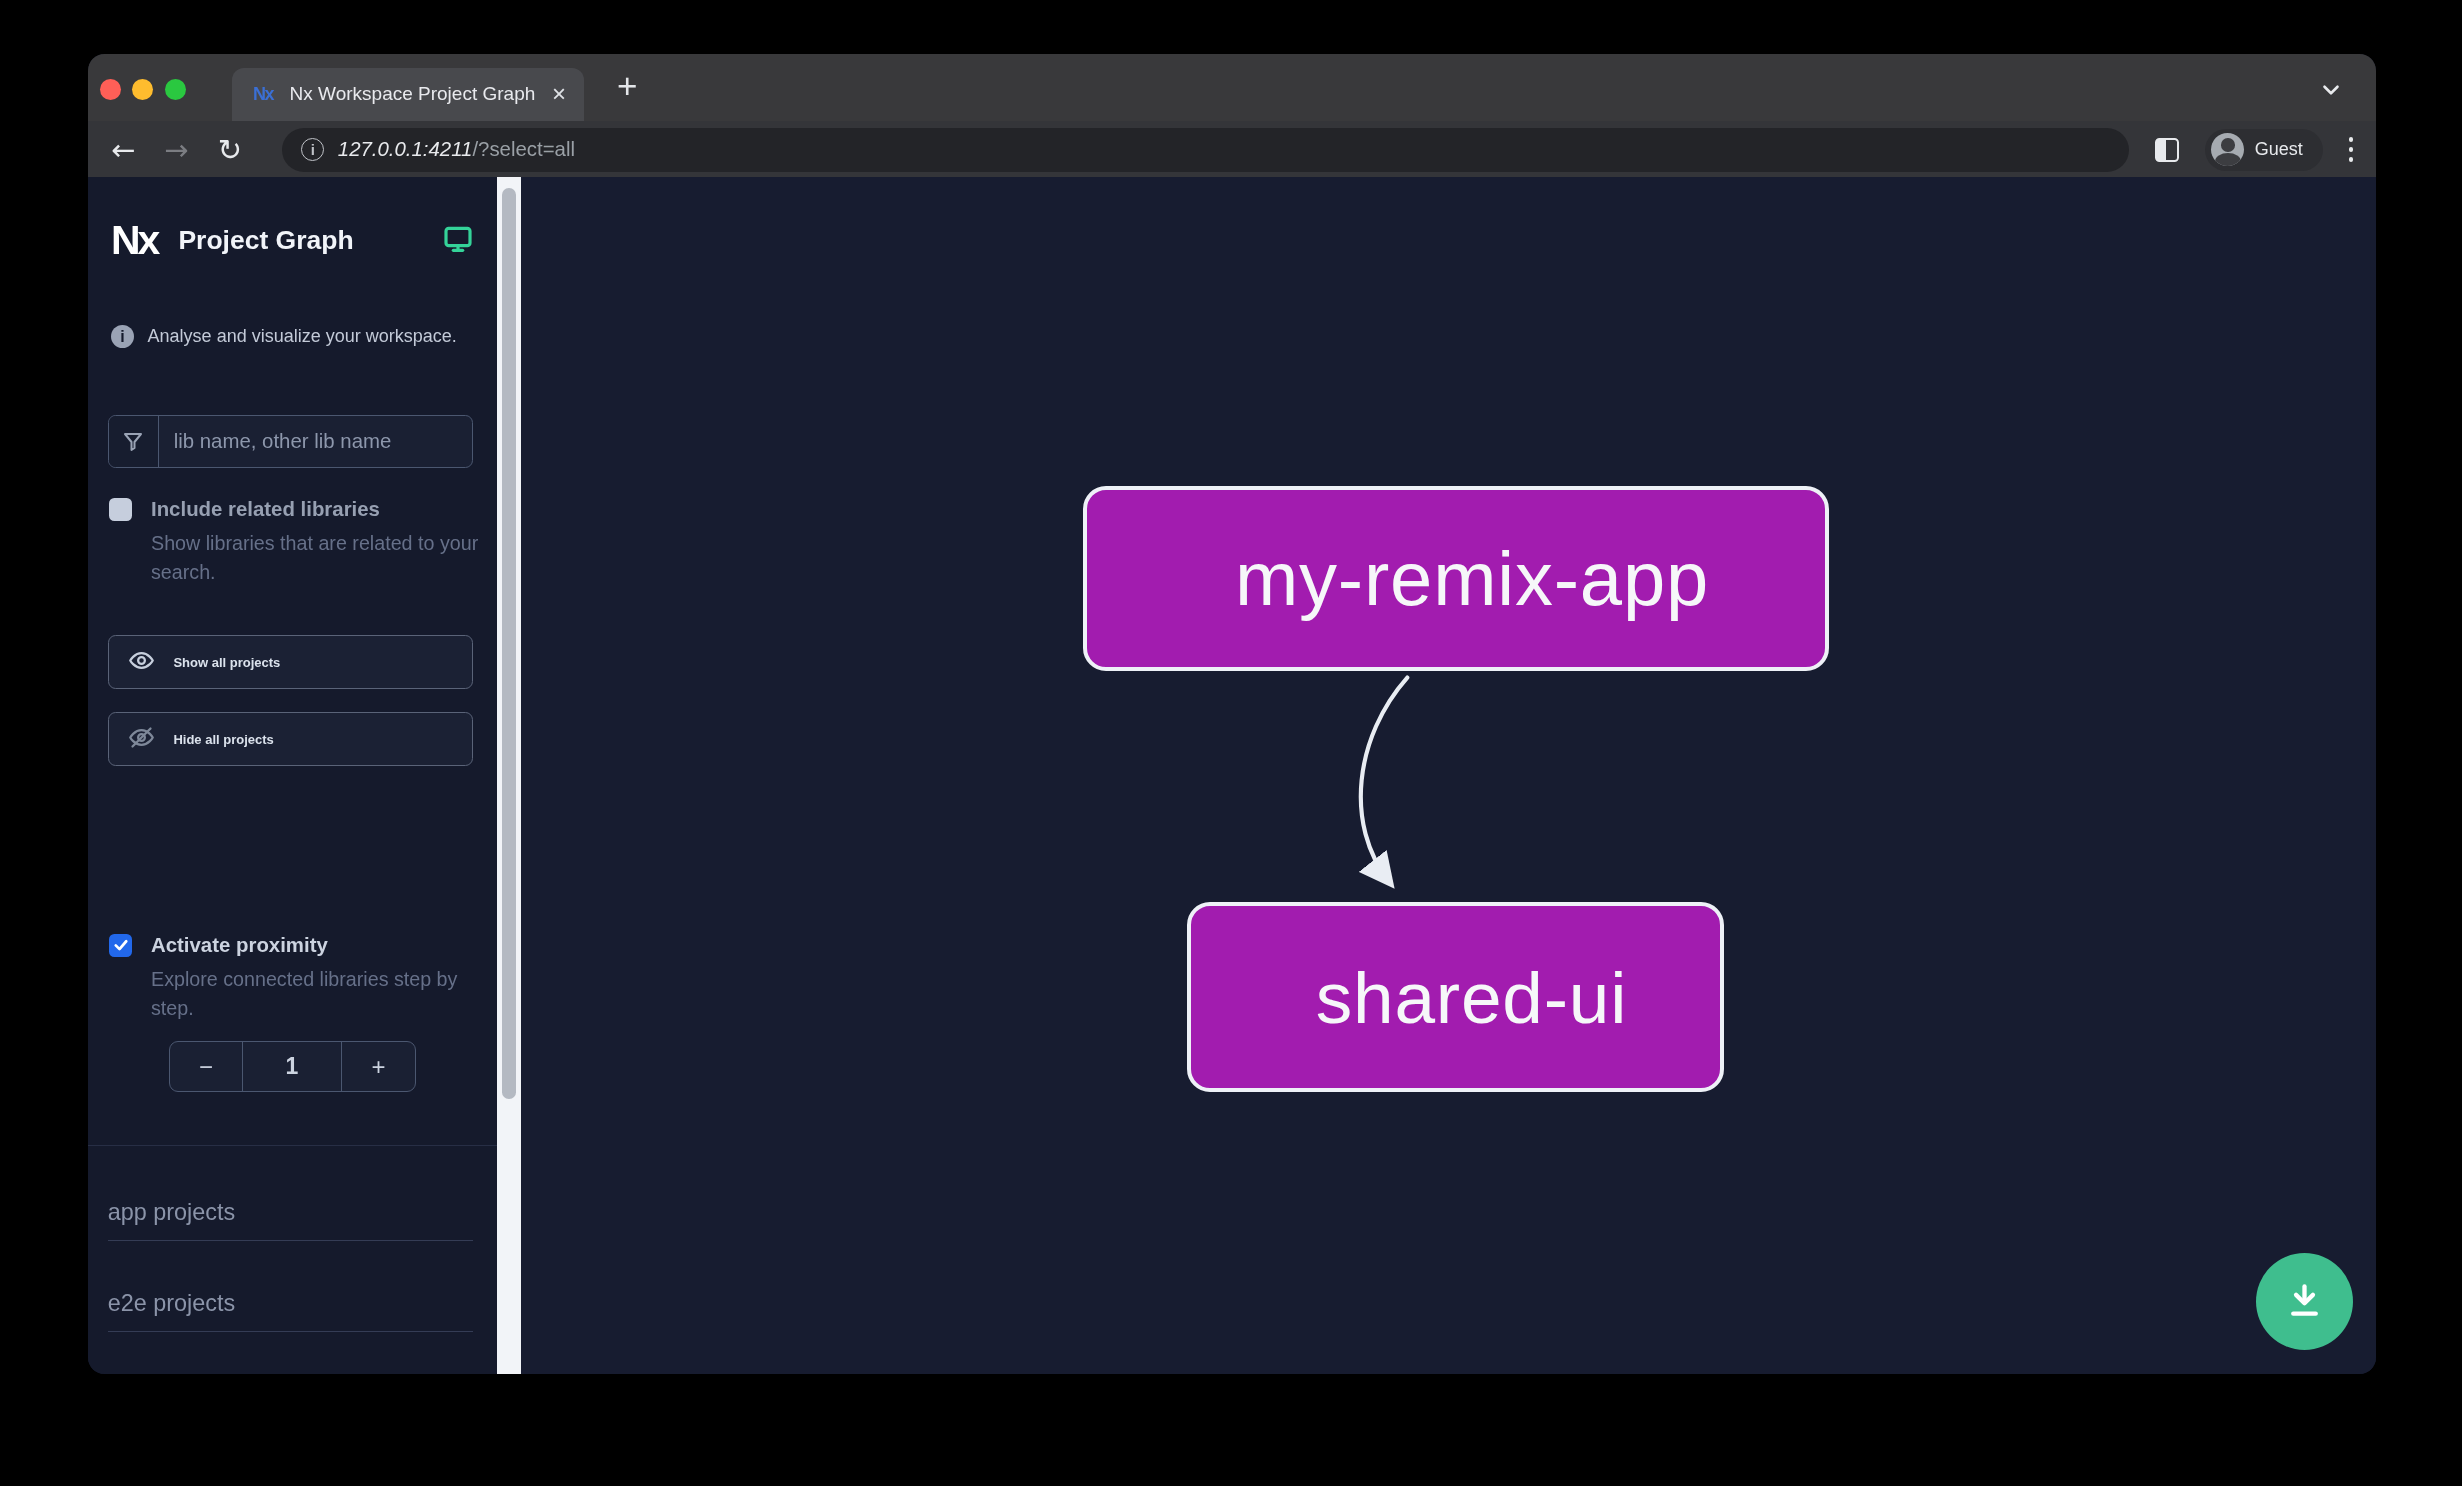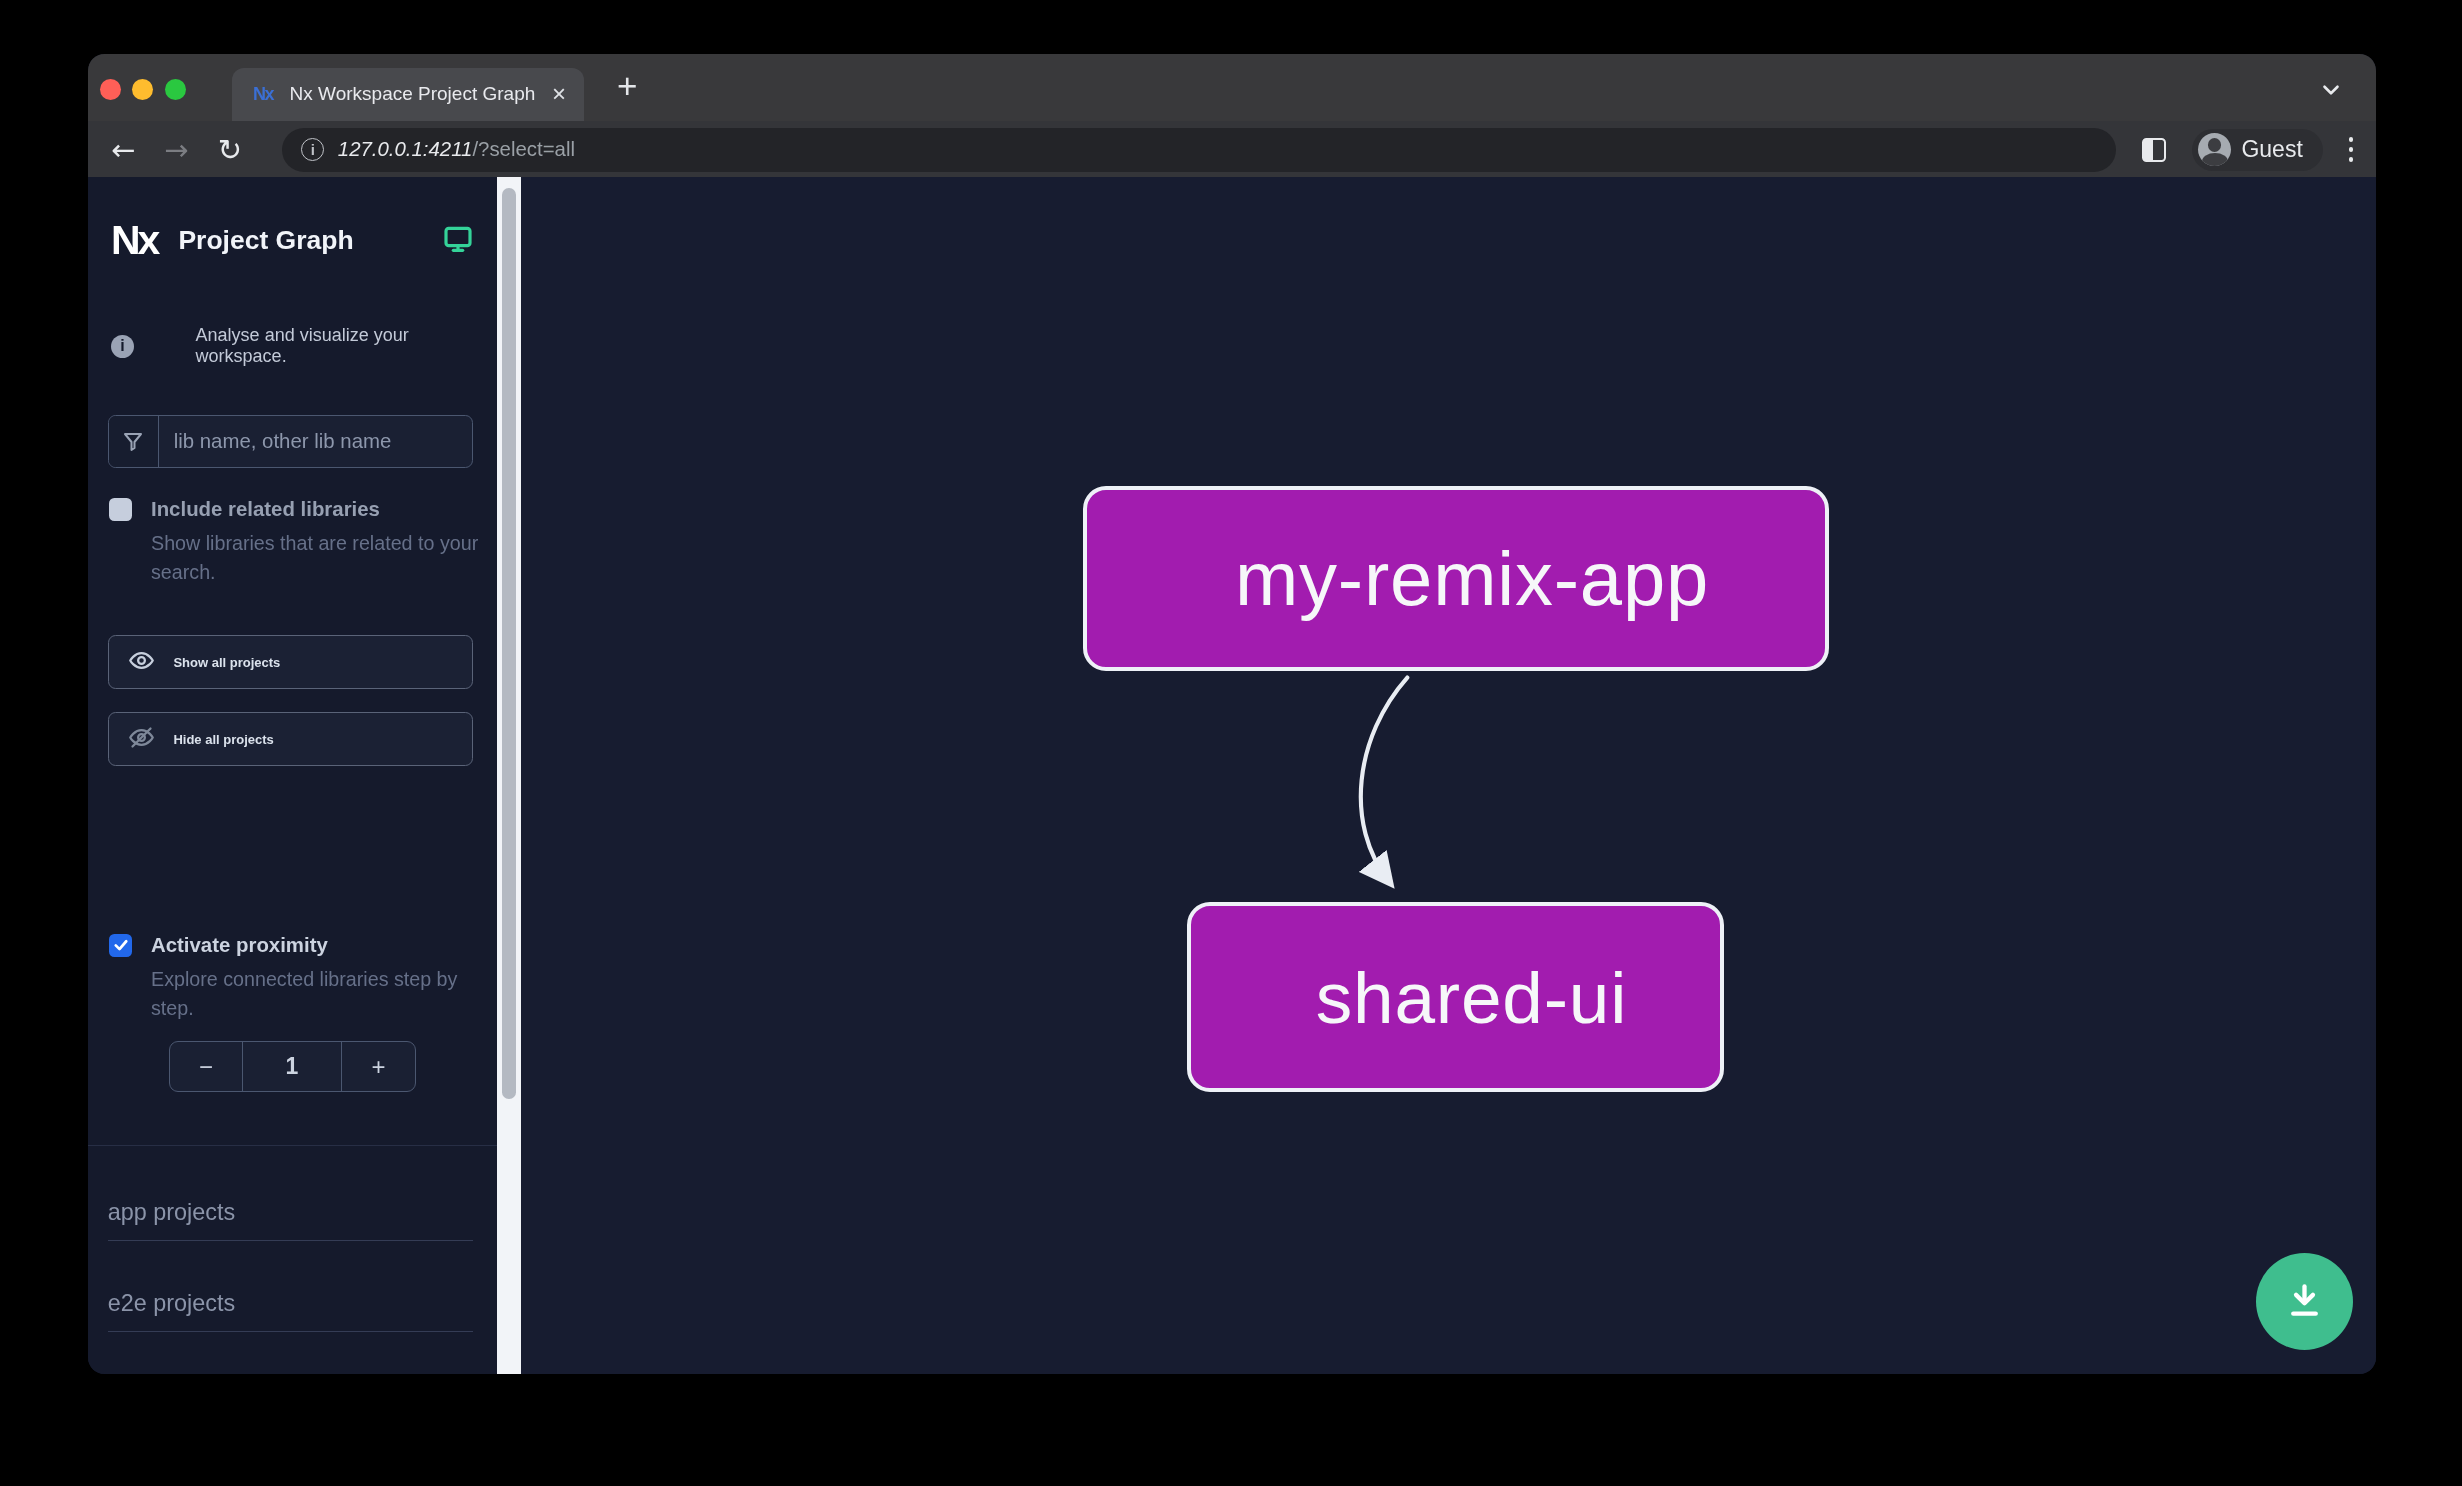--- a/index.html
+++ b/index.html
@@ -35,39 +35,39 @@
   .url { font-size:20.4px; white-space:nowrap; }
   .url .host { color:#e8eaed;font-style:italic; } .url .path { color:#9aa0a6; }
   .right-ics { display:flex; align-items:center; gap:26px; }
   .panel-ic { width:24px; height:24px; border:2.3px solid #e8eaed; border-radius:4.5px; position:relative; }
   .panel-ic::after { content:''; position:absolute; left:0; top:0; bottom:0; width:9px; background:#e8eaed; }
   .profile { height:42px; background:#2d2e32; border-radius:21px; display:flex; align-items:center;
              gap:10.6px; padding:0 19.7px 0 6px; }
   .avatar { width:33px; height:33px; border-radius:50%; background:#a6abb1; overflow:hidden; position:relative; }
   .avatar .head { position:absolute; left:9.8px; top:5.3px; width:13.6px; height:13.6px; border-radius:50%; background:#3c3d41; }
   .avatar .body { position:absolute; left:3.8px; top:20.4px; width:26px; height:16.6px; border-radius:50% 50% 0 0; background:#3c3d41; }
-  .guest-label { color:#e8eaed; font-size:23px; }
+  .guest-label { color:#e8eaed; font-size:18px; }
   .kebab { display:flex; flex-direction:column; gap:5.3px; }
   .kebab i { width:4.5px; height:4.5px; border-radius:50%; background:#e8eaed; }
 
   
   .content { position:absolute; top:123px; left:0; right:0; bottom:0; display:flex; }
   .sidebar { width:409px; flex:none; background:#151a2c; position:relative; }
   .scrollbar { width:24px; flex:none; background:#f2f4f8; position:relative; }
   .thumb { position:absolute; left:5.3px; top:10.6px; width:13.6px; height:911px; background:#b4b9c2; border-radius:6.8px; }
   .canvas { flex:1; background:#171c30; position:relative; }
 
   
   .sb-header { position:absolute; left:23px; right:23px; top:30px; height:67px; display:flex; align-items:center; gap:21px; }
   .nx-logo { font-size:41px; font-weight:800; color:#fff; letter-spacing:-3px; }
   .sb-title { flex:1; font-size:26.5px; font-weight:700; color:#f1f4f9; }
   .sb-tagline { position:absolute; left:23px; top:148px; display:flex; align-items:center; gap:13.6px; }
   .info-badge { width:23px; height:23px; border-radius:50%; background:#9aa3b5; color:#141a2c;
                 font-weight:800; font-size:16px; display:flex; align-items:center; justify-content:center; flex:none; }
-  .tagline-text { font-size:18px; color:#c3cad8;margin-left:48px; }
+  .tagline-text { font-size:18px; color:#c3cad8; }
 
   .sb-search { position:absolute; left:19.7px; top:238px; width:365px; height:53px; border:1.5px solid #4b5770;
                background:#1a2033; border-radius:7.6px; display:flex; align-items:stretch; overflow:hidden; }
   .funnel-cell { width:50px; display:flex; align-items:center; justify-content:center;
                  border-right:1.5px solid #4b5770; background:#171d2f; flex:none; }
   .sb-search input { flex:1; min-width:0; background:transparent; border:none; outline:none;
                      color:#cbd3e2; font-size:20.4px; padding:0 15px; font-family:inherit; }
   .sb-search input::placeholder { color:#8d97ac; }
 
   .check-row { position:absolute; left:21px; width:365px; display:grid; grid-template-columns:42px 1fr; }

